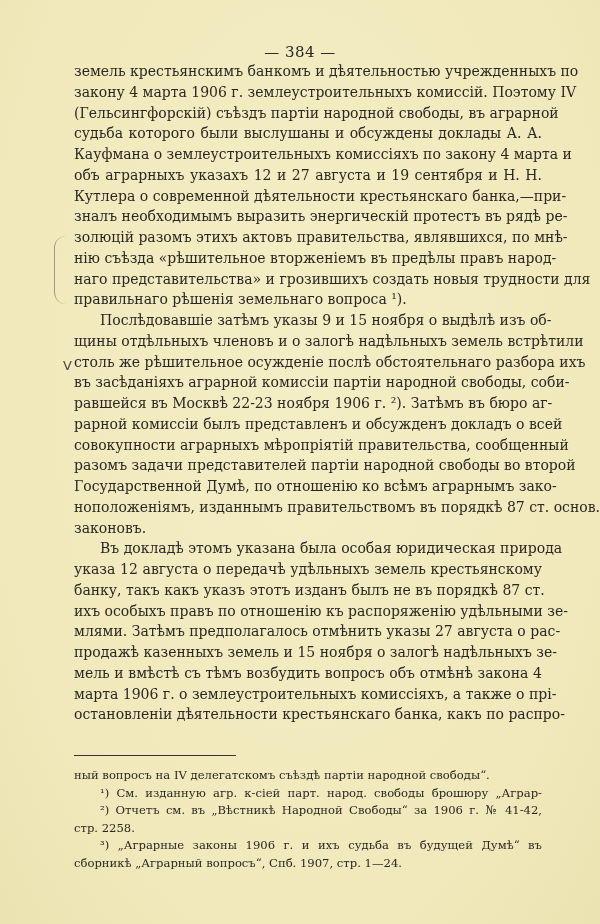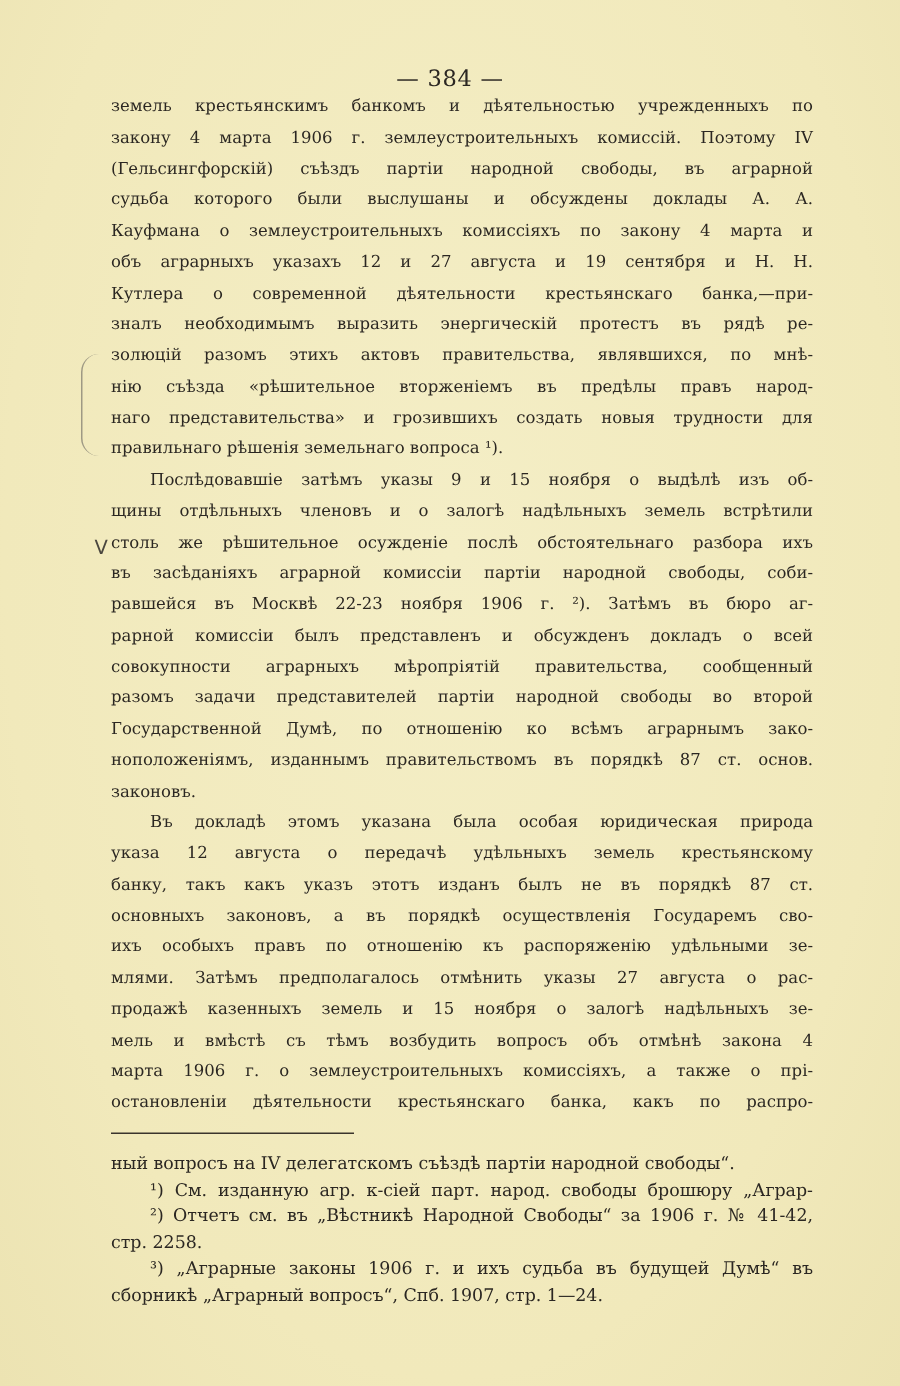--- a/index.html
+++ b/index.html
@@ -8,21 +8,21 @@
     background: #f2ebbf;
     font-family: "DejaVu Serif", "Liberation Serif", serif;
     color: #2b2722;
     position: relative;
   }
   .page { position: absolute; left: 0; top: 0; width: 600px; height: 924px;
     background: radial-gradient(ellipse at 50% 40%, #f4eec6 0%, #f1e9bb 70%, #ece3b2 100%); }
   .page-number { position: absolute; top: 43px; left: 0; width: 600px; text-align: center;
     font-size: 15px; letter-spacing: 0.5px; }
   .body-text { position: absolute; left: 74px; top: 61px; width: 468px; }
-  .line { height: 20.75px; line-height: 20.75px; font-size: 11px; white-space: nowrap;
+  .line { height: 20.75px; line-height: 20.75px; font-size: 14px; white-space: nowrap;
     text-align: justify; text-align-last: justify; overflow: visible; }
   .line.last { text-align-last: left; }
   .line.indent { padding-left: 26px; }
   .footnote-rule { position: absolute; left: 74px; top: 755px; width: 162px; height: 1px; background: #3a342c; }
   .footnotes { position: absolute; left: 74px; top: 767px; width: 468px; }
   .fn-line { height: 17.6px; line-height: 17.6px; font-size: 11.6px; white-space: nowrap;
     text-align: justify; text-align-last: justify; }
   .fn-line.last { text-align-last: left; }
   .fn-line.indent { padding-left: 26px; }
   .margin-mark { position: absolute; color: #5d5a52; font-family: "DejaVu Sans", sans-serif; }
@@ -59,21 +59,20 @@
       <div class="line">равшейся въ Москвѣ 22-23 ноября 1906 г. ²). Затѣмъ въ бюро аг-</div>
       <div class="line">рарной комиссіи былъ представленъ и обсужденъ докладъ о всей</div>
       <div class="line">совокупности аграрныхъ мѣропріятій правительства, сообщенный</div>
       <div class="line">разомъ задачи представителей партіи народной свободы во второй</div>
       <div class="line">Государственной Думѣ, по отношенію ко всѣмъ аграрнымъ зако-</div>
       <div class="line">ноположеніямъ, изданнымъ правительствомъ въ порядкѣ 87 ст. основ.</div>
       <div class="line last">законовъ.</div>
       <div class="line indent">Въ докладѣ этомъ указана была особая юридическая природа</div>
       <div class="line">указа 12 августа о передачѣ удѣльныхъ земель крестьянскому</div>
       <div class="line">банку, такъ какъ указъ этотъ изданъ былъ не въ порядкѣ 87 ст.</div>
-      <div class="line">основныхъ законовъ, а въ порядкѣ осуществленія Государемъ сво-</div>
       <div class="line">ихъ особыхъ правъ по отношенію къ распоряженію удѣльными зе-</div>
       <div class="line">млями. Затѣмъ предполагалось отмѣнить указы 27 августа о рас-</div>
       <div class="line">продажѣ казенныхъ земель и 15 ноября о залогѣ надѣльныхъ зе-</div>
       <div class="line">мель и вмѣстѣ съ тѣмъ возбудить вопросъ объ отмѣнѣ закона 4</div>
       <div class="line">марта 1906 г. о землеустроительныхъ комиссіяхъ, а также о прі-</div>
       <div class="line">остановленіи дѣятельности крестьянскаго банка, какъ по распро-</div>
     </div>
 
   <div class="footnote-rule"></div>
   <div class="footnotes" id="fns">

